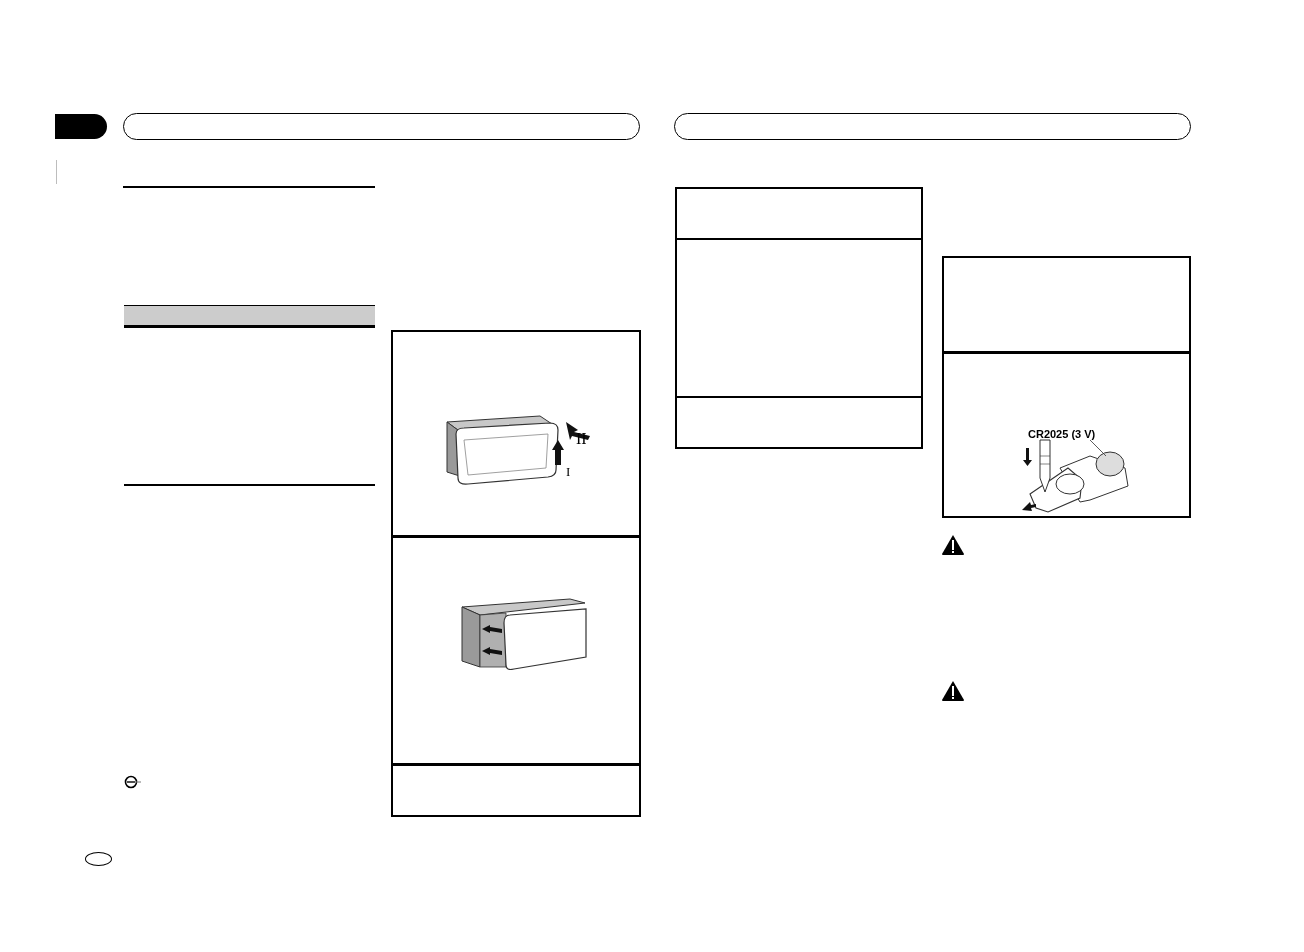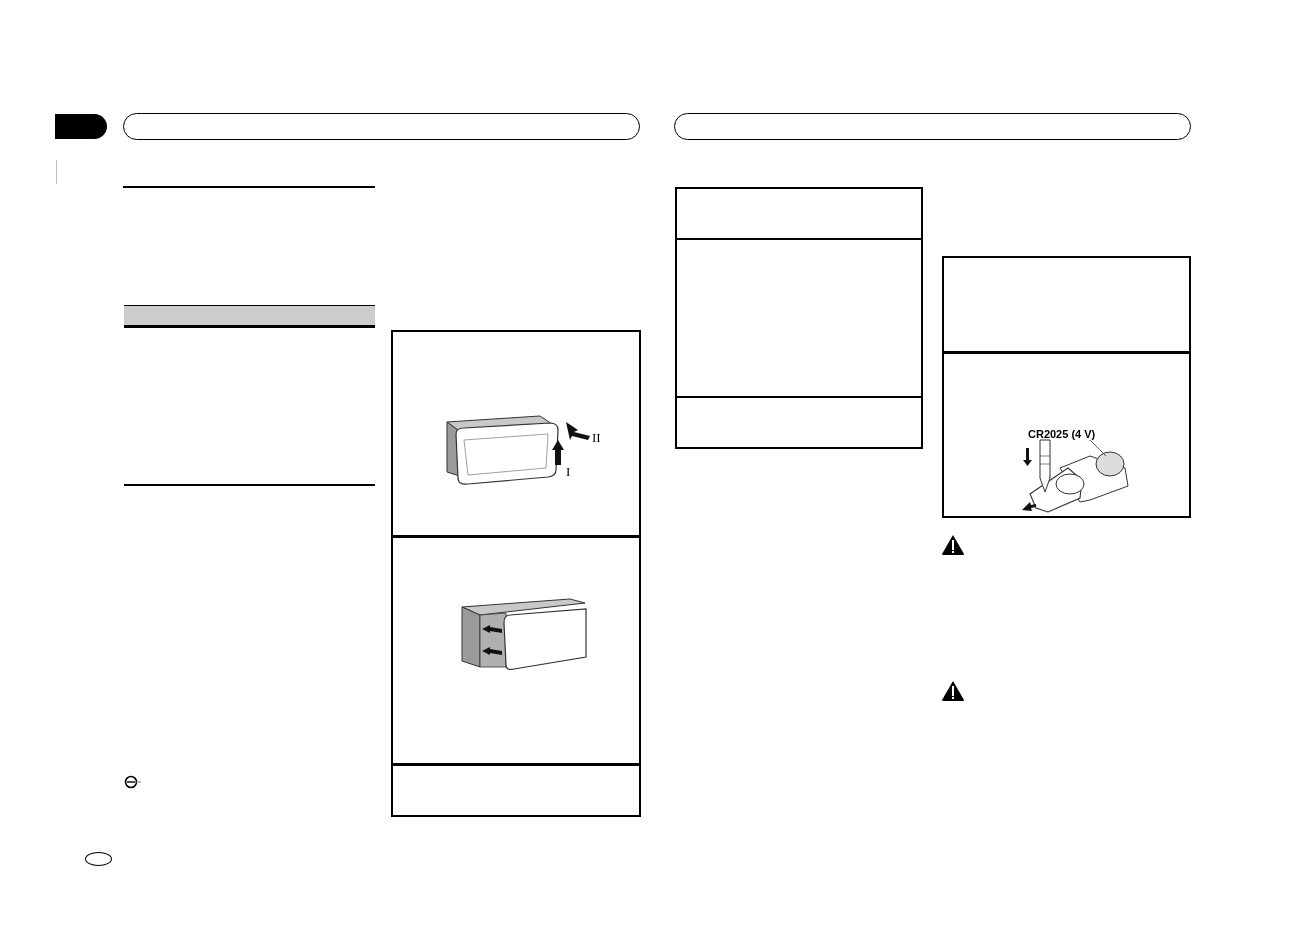--- a/index.html
+++ b/index.html
@@ -53,21 +53,21 @@
 
 <div class="abs illus" style="left:440px; top:410px; width:170px; height:80px;">
   <svg width="170" height="80" viewBox="0 0 170 80">
     <polygon points="7,12 100,6 118,18 26,26" fill="#c8c8c8" stroke="#333" stroke-width="1"></polygon>
     <polygon points="7,12 26,26 26,68 7,62" fill="#9a9a9a" stroke="#333" stroke-width="1"></polygon>
     <path d="M16,24 Q16,18 24,18 L110,13 Q118,13 118,20 L116,60 Q116,66 108,67 L28,74 Q18,75 18,68 Z" fill="#fff" stroke="#333" stroke-width="1.2"></path>
     <path d="M24,30 L108,24 L106,58 L28,65 Z" fill="none" stroke="#888" stroke-width="0.8"></path>
     <polygon points="126,12 138,20 134,22 150,26 148,30 132,26 130,30" fill="#111"></polygon>
     <polygon points="118,30 124,40 121,40 121,55 115,55 115,40 112,40" fill="#111"></polygon>
   </svg>
-  <span class="abs" style="left:152px; top:20px; font-size:13px; font-family:'Liberation Serif',serif;">II</span>
+  <span class="abs" style="left:136px; top:20px; font-size:16px; font-family:'Liberation Serif',serif;">II</span>
   <span class="abs" style="left:126px; top:54px; font-size:13px; font-family:'Liberation Serif',serif;">I</span>
 </div>
 
 <div class="abs illus" style="left:460px; top:595px; width:130px; height:75px;">
   <svg width="130" height="75" viewBox="0 0 130 75">
     <polygon points="2,12 110,4 125,8 20,20" fill="#c8c8c8" stroke="#333" stroke-width="1"></polygon>
     <polygon points="2,12 20,20 20,72 2,66" fill="#9a9a9a" stroke="#333" stroke-width="1"></polygon>
     <path d="M20,20 L46,18 L46,72 L20,72 Z" fill="#b0b0b0" stroke="#333" stroke-width="0.8"></path>
     <path d="M50,20 Q44,20 44,28 L46,70 Q46,76 54,74 L126,62 L126,14 Z" fill="#fff" stroke="#333" stroke-width="1.2"></path>
     <polygon points="22,34 30,30 30,32 42,34 42,38 30,36 30,38" fill="#111"></polygon>
@@ -92,21 +92,21 @@
     <ellipse cx="90" cy="36" rx="14" ry="12" fill="#ddd" stroke="#333" stroke-width="1"></ellipse>
     <line x1="70" y1="12" x2="86" y2="28" stroke="#333" stroke-width="0.8"></line>
     <path d="M10,66 L48,40 L62,52 L60,70 L28,84 L16,80 Z" fill="#fff" stroke="#333" stroke-width="1.1"></path>
     <ellipse cx="50" cy="56" rx="14" ry="10" fill="#fff" stroke="#333" stroke-width="1"></ellipse>
     <path d="M20,12 L30,12 L30,50 L25,64 L20,50 Z" fill="#fff" stroke="#333" stroke-width="1"></path>
     <line x1="20" y1="28" x2="30" y2="28" stroke="#333" stroke-width="0.6"></line>
     <line x1="20" y1="36" x2="30" y2="36" stroke="#333" stroke-width="0.6"></line>
     <polygon points="6,20 9,20 9,32 12,32 7.5,38 3,32 6,32" fill="#111"></polygon>
     <polygon points="2,82 10,74 11,77 16,76 16,79 11,80 12,83" fill="#111"></polygon>
   </svg>
-  <span class="abs battery-label" style="left:8px; top:0px;">CR2025 (4 V)</span>
+  <span class="abs battery-label" style="left:8px; top:0px;">CR2025 (3 V)</span>
 </div>
 
 <div class="abs warn-icon" style="left:941px; top:534px; width:24px; height:22px;">
   <svg width="24" height="22" viewBox="0 0 24 22">
     <path d="M12,1 L23,20 Q23,21 22,21 L2,21 Q1,21 1,20 Z" fill="#000"></path>
     <rect x="11" y="6" width="2" height="10" fill="#fff"></rect>
     <rect x="11" y="17" width="2" height="2" fill="#fff"></rect>
   </svg>
 </div>
 <div class="abs warn-icon" style="left:941px; top:680px; width:24px; height:22px;">

